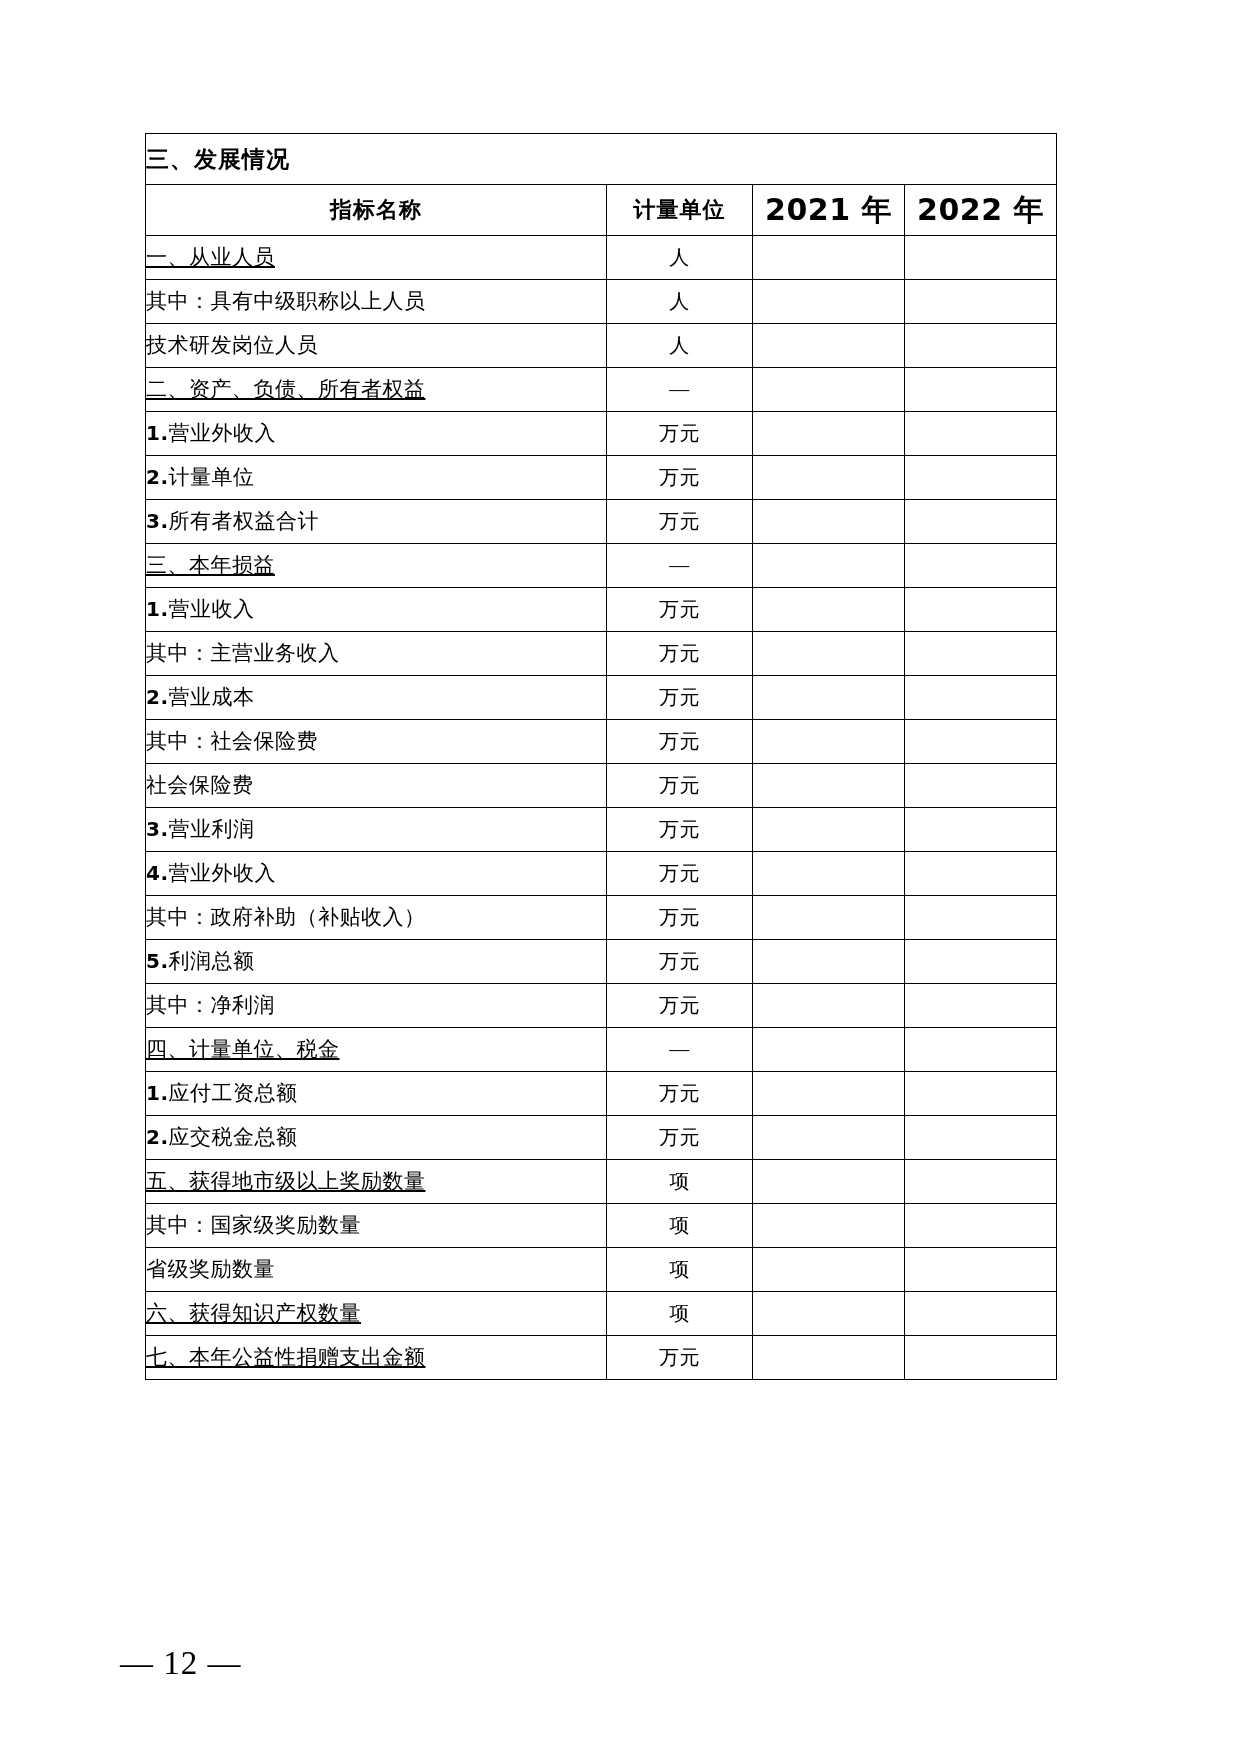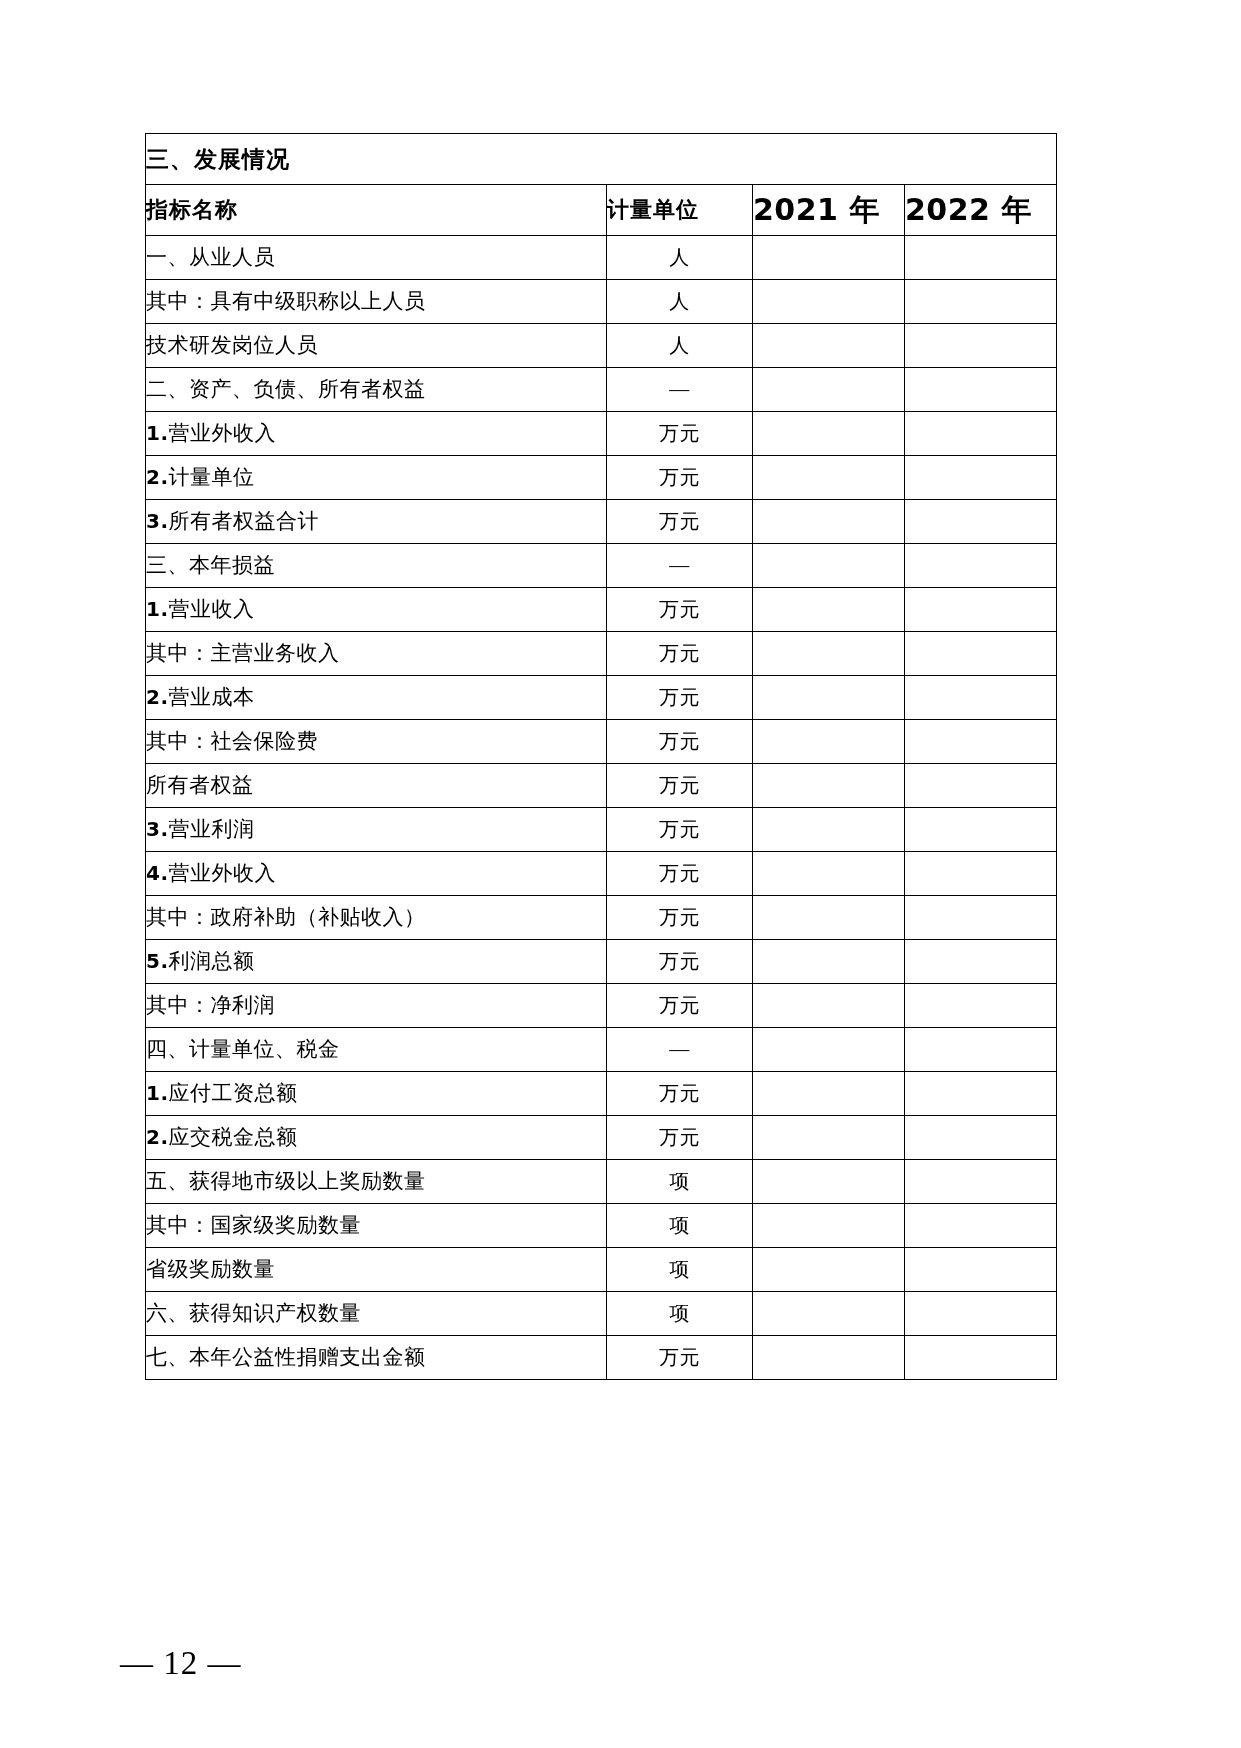--- a/index.html
+++ b/index.html
@@ -56,20 +56,21 @@
     font-size: 23px;
     letter-spacing: 1px;
     padding-left: 10px;
     line-height: 50px;
     white-space: nowrap;
   }
 
   
   .head-row td {
     height: 50px;
+    text-align: center;
     font-family: "DejaVu Sans", "Liberation Sans", sans-serif;
     font-weight: bold;
     font-size: 22px;
     letter-spacing: 1px;
     line-height: 50px;
     white-space: nowrap;
   }
   .head-row td.year {
     font-size: 30px;
     letter-spacing: 0.5px;
@@ -88,21 +89,21 @@
   .cell-unit {
     text-align: center;
     font-size: 20px;
     line-height: 43px;
     white-space: nowrap;
     letter-spacing: 0.5px;
   }
   .cell-blank { }
 
   
-  .lvl0 { padding-left: 6px; }
+  .lvl0 { padding-left: 6px; text-decoration: underline; }
   .lvl1 { padding-left: 36px; }
   .lvl2 { padding-left: 74px; }
   .lvl3 { padding-left: 112px; }
 
   .numlabel {
     font-family: "DejaVu Sans", "Liberation Sans", sans-serif;
     font-weight: bold;
     font-size: 20px;
   }
 
@@ -208,21 +209,21 @@
           <td class="cell-blank"></td>
           <td class="cell-blank"></td>
         </tr>
         <tr class="body-row">
           <td class="cell-name lvl2"><span>其中：社会保险费</span></td>
           <td class="cell-unit">万元</td>
           <td class="cell-blank"></td>
           <td class="cell-blank"></td>
         </tr>
         <tr class="body-row">
-          <td class="cell-name lvl3"><span>所有者权益</span></td>
+          <td class="cell-name lvl3"><span>社会保险费</span></td>
           <td class="cell-unit">万元</td>
           <td class="cell-blank"></td>
           <td class="cell-blank"></td>
         </tr>
         <tr class="body-row">
           <td class="cell-name lvl1"><span class="numlabel">3.</span><span>营业利润</span></td>
           <td class="cell-unit">万元</td>
           <td class="cell-blank"></td>
           <td class="cell-blank"></td>
         </tr>

